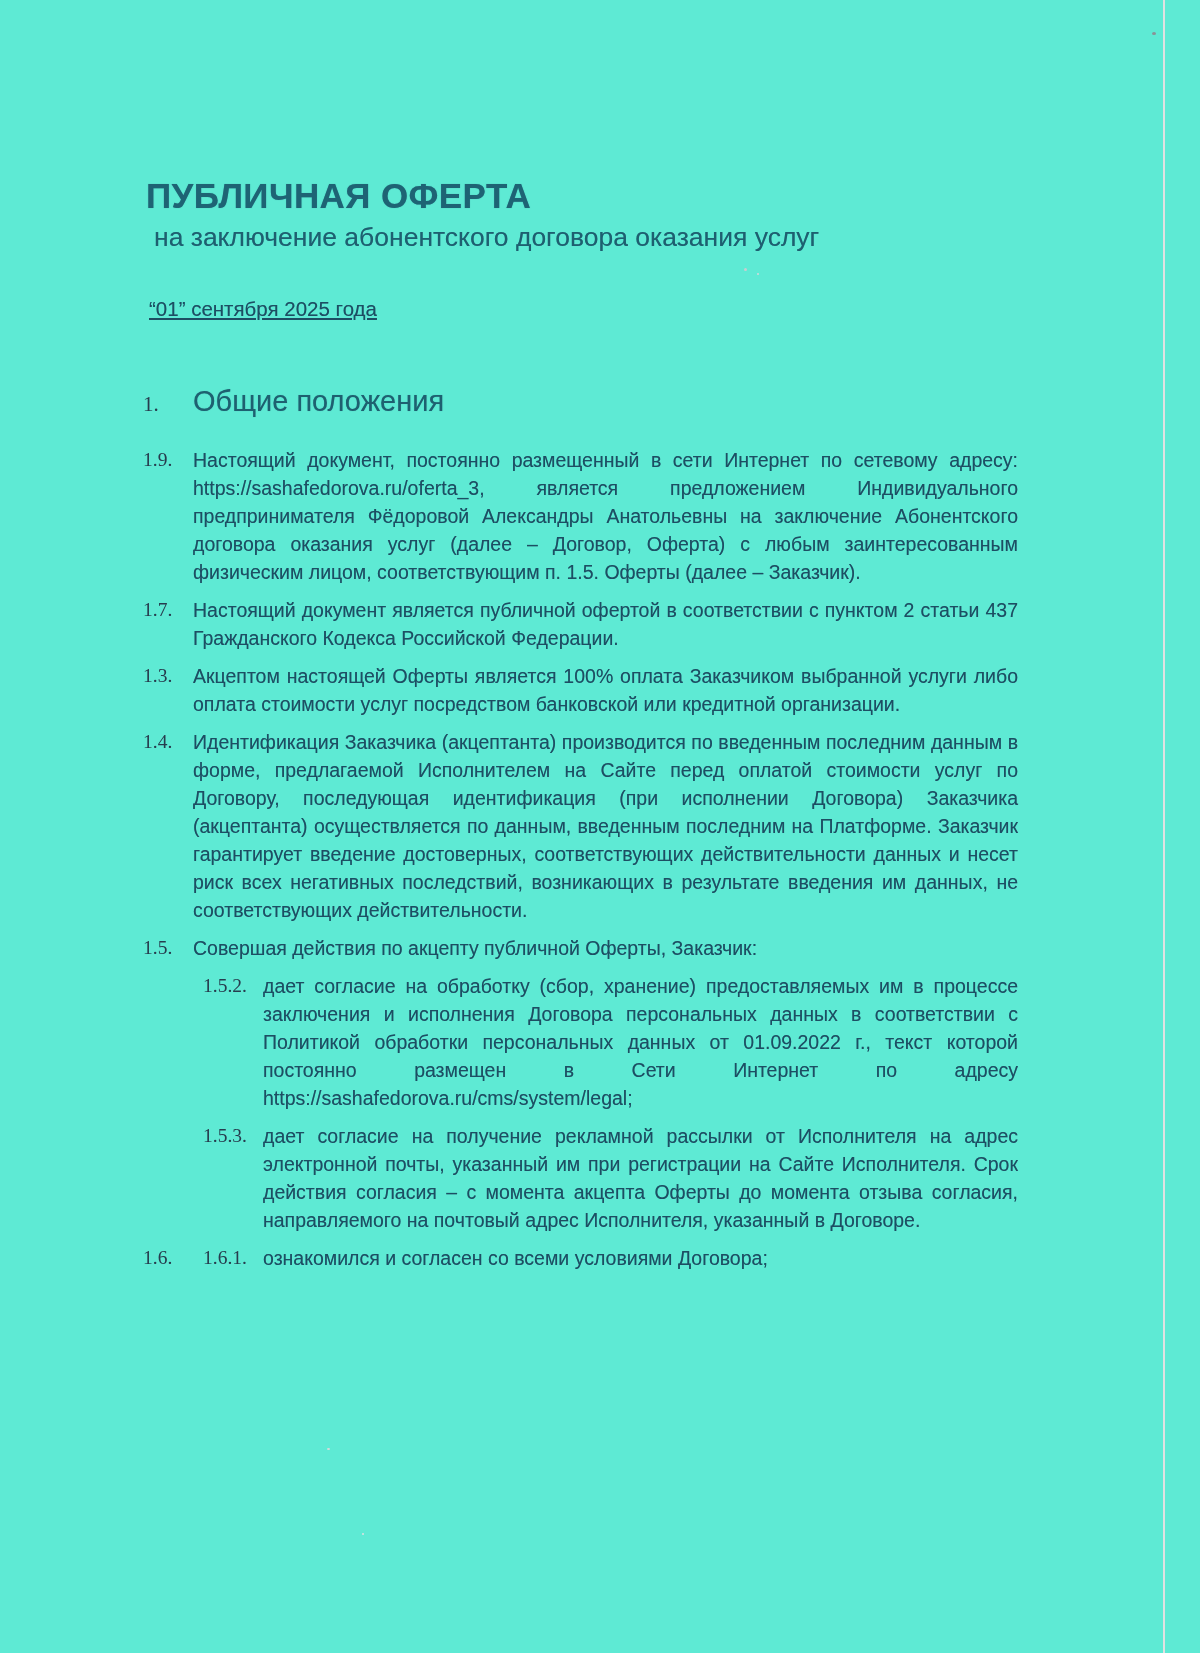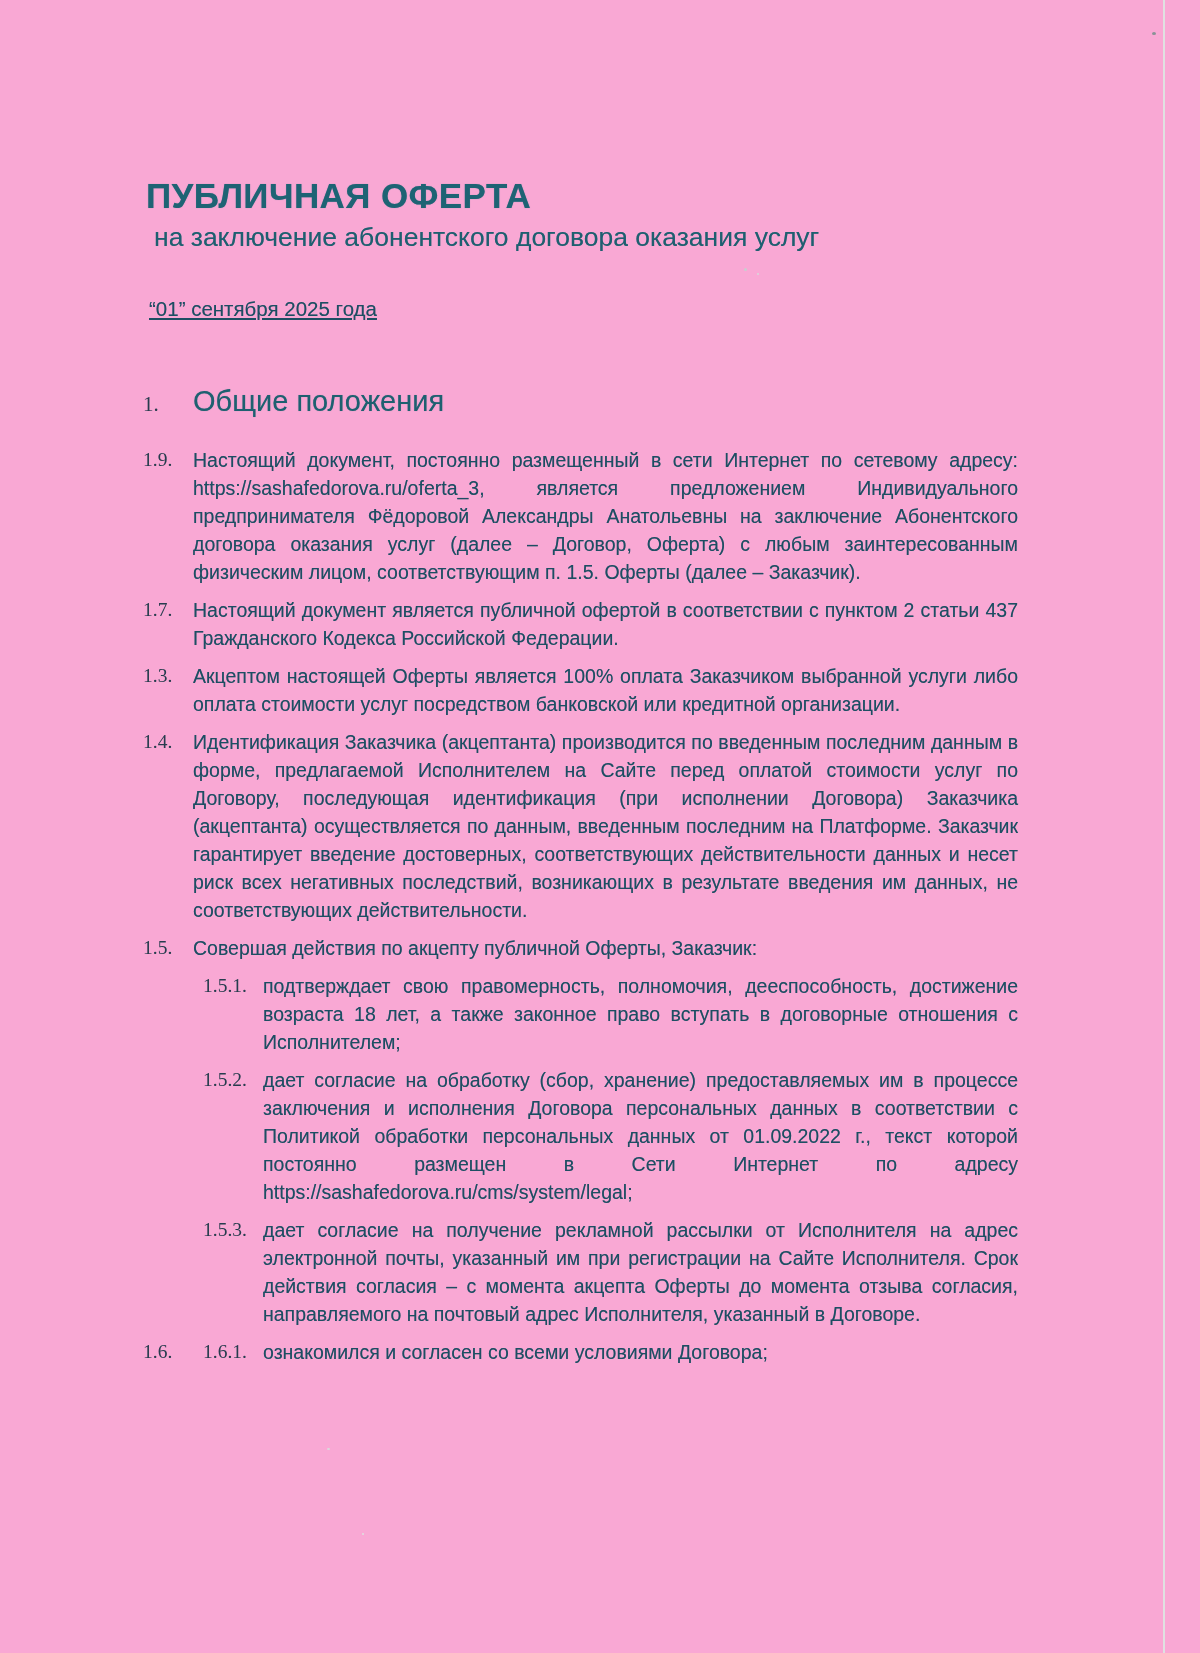--- a/index.html
+++ b/index.html
@@ -1,21 +1,21 @@
 <!DOCTYPE html>
 <html lang="ru"><head>
 <meta charset="utf-8">
 <style>
   html, body { margin: 0; padding: 0; background: #ffffff; }
 
   .page {
     position: relative;
     width: 1200px;
     height: 1653px;
-    background: #f9a8d4;
+    background: #5eead4;
     overflow: hidden;
     font-family: "Liberation Sans", sans-serif;
     color: #1d4e63;
   }
 
   
   .doc-title {
     position: absolute;
     left: 146px;
     top: 176px;
@@ -162,24 +162,20 @@
 
     <div class="item">
       <span class="num">1.4.</span>
       <span class="item-text">Идентификация Заказчика (акцептанта) производится по введенным последним данным в форме, предлагаемой Исполнителем на Сайте перед оплатой стоимости услуг по Договору, последующая идентификация (при исполнении Договора) Заказчика (акцептанта) осуществляется по данным, введенным последним на Платформе. Заказчик гарантирует введение достоверных, соответствующих действительности данных и несет риск всех негативных последствий, возникающих в результате введения им данных, не соответствующих действительности.</span>
     </div>
 
     <div class="item">
       <span class="num">1.5.</span>
       <span class="item-text">Совершая действия по акцепту публичной Оферты, Заказчик:</span>
 
-      <div class="subitem">
-        <span class="num">1.5.1.</span>
-        <span class="item-text">подтверждает свою правомерность, полномочия, дееспособность, достижение возраста 18 лет, а также законное право вступать в договорные отношения с Исполнителем;</span>
-      </div>
 
       <div class="subitem">
         <span class="num">1.5.2.</span>
         <span class="item-text">дает согласие на обработку (сбор, хранение) предоставляемых им в процессе заключения и исполнения Договора персональных данных в соответствии с Политикой обработки персональных данных от 01.09.2022 г., текст которой постоянно размещен в Сети Интернет по адресу https://sashafedorova.ru/cms/system/legal;</span>
       </div>
 
       <div class="subitem">
         <span class="num">1.5.3.</span>
         <span class="item-text">дает согласие на получение рекламной рассылки от Исполнителя на адрес электронной почты, указанный им при регистрации на Сайте Исполнителя. Срок действия согласия – с момента акцепта Оферты до момента отзыва согласия, направляемого на почтовый адрес Исполнителя, указанный в Договоре.</span>
       </div>

